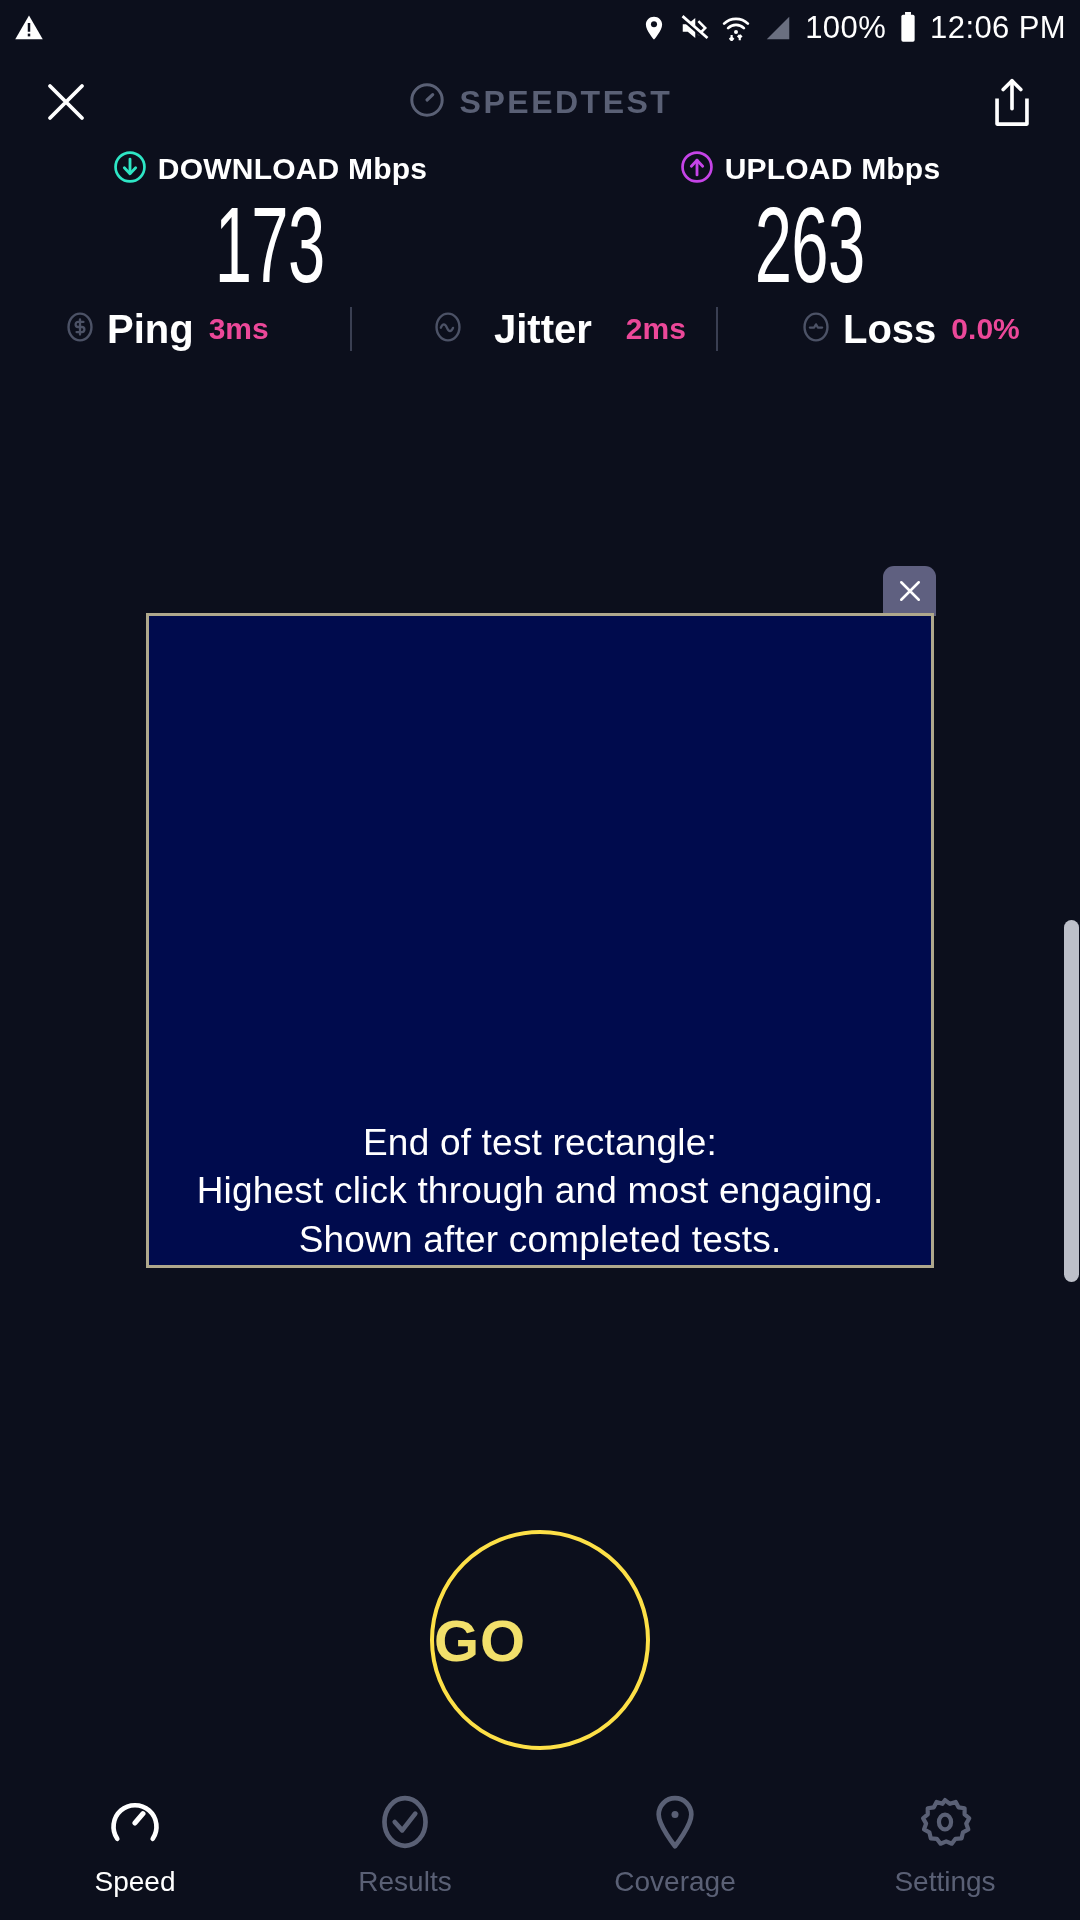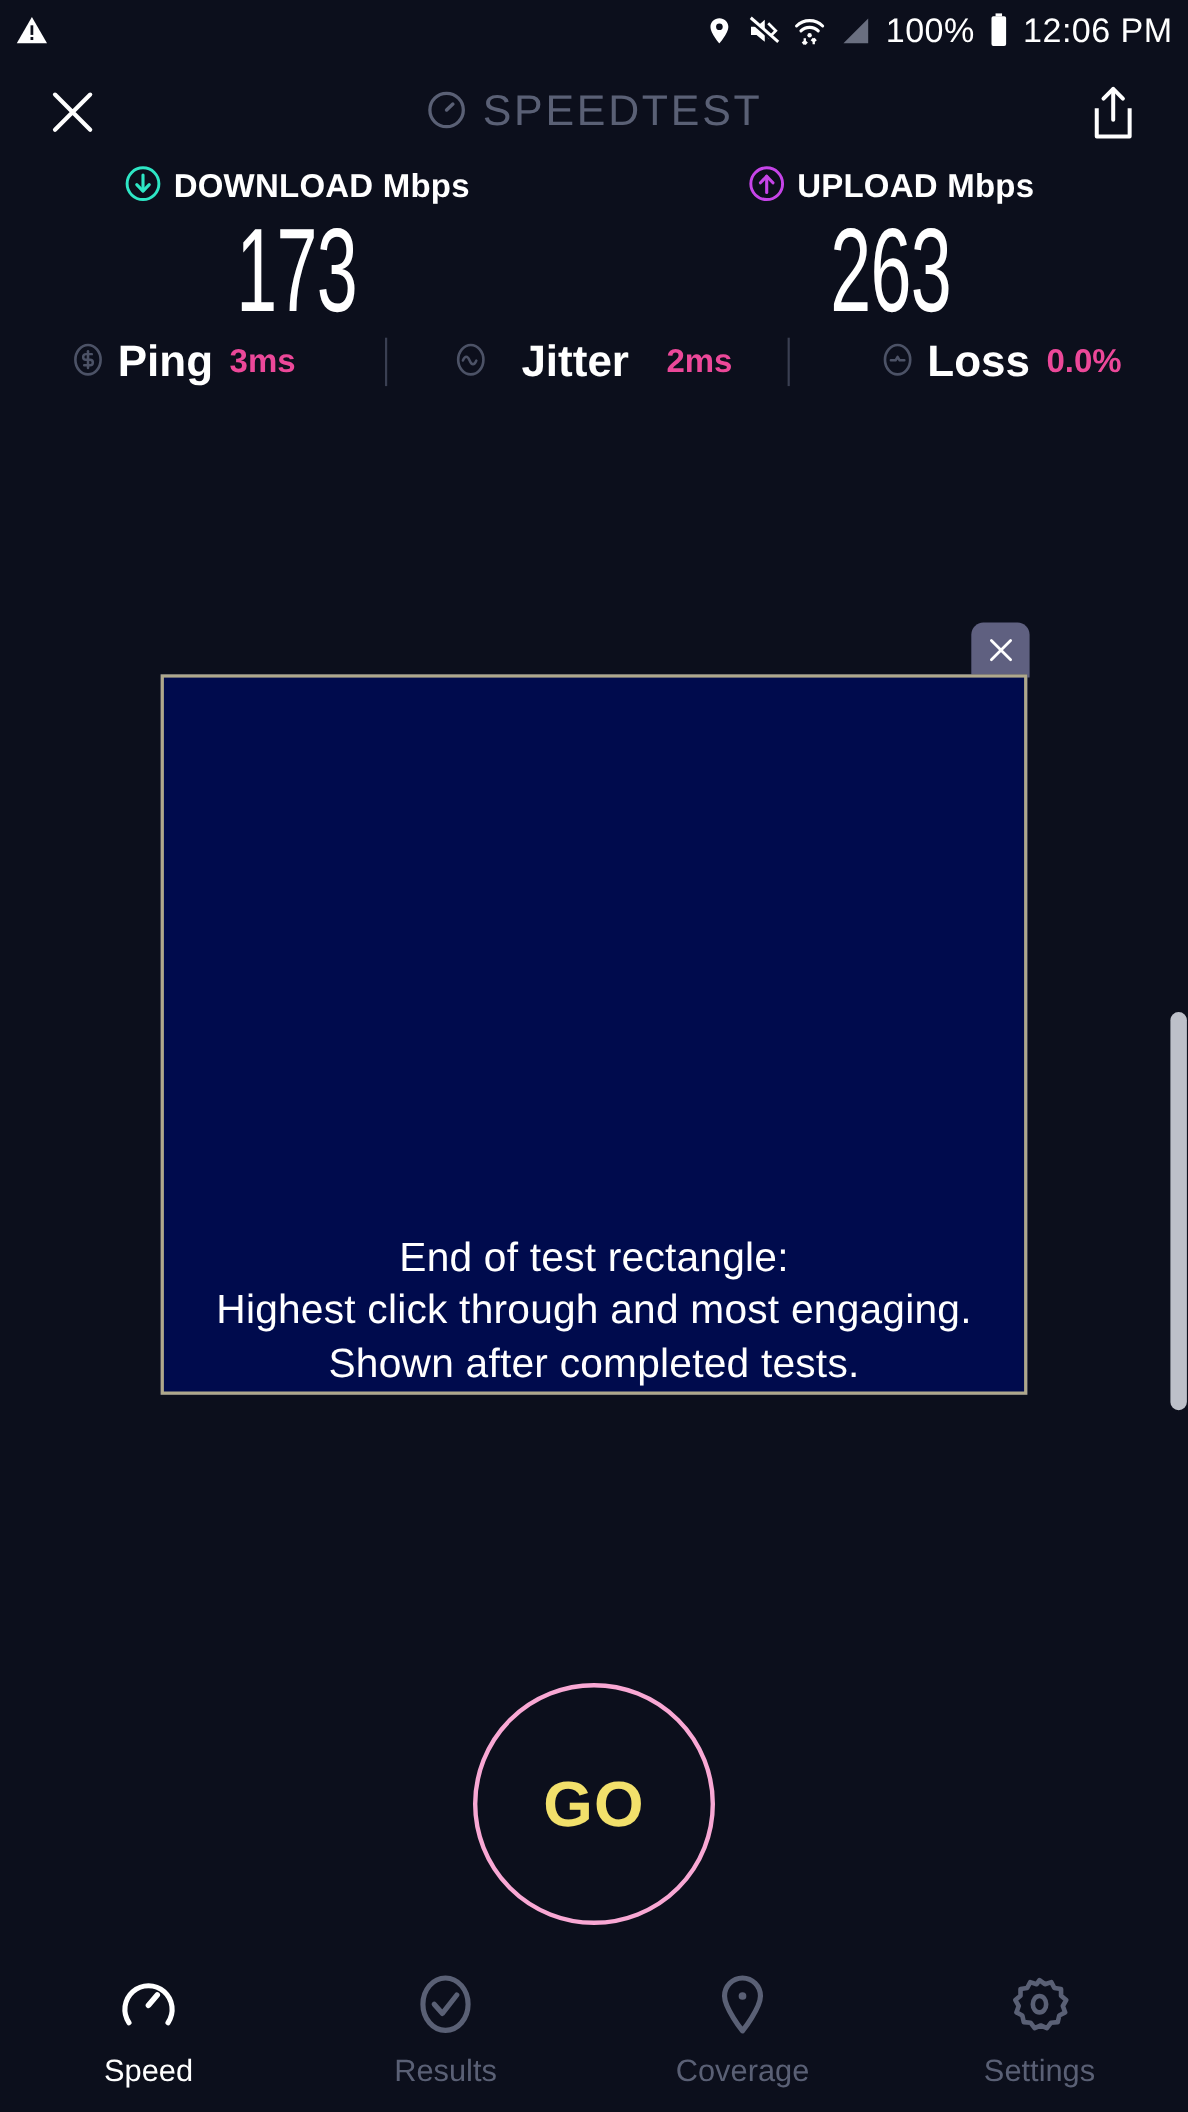--- a/index.html
+++ b/index.html
@@ -28,21 +28,21 @@
   }
   .close-x {
     position:absolute; left:38px; top:16px; width:56px; height:56px;
     display:flex; align-items:center; justify-content:center;
   }
   .brand {
     position:absolute; left:0; top:0; width:1080px; height:88px;
     display:flex; align-items:center; justify-content:center; gap:14px;
   }
   .brand-text {
-    color:#5A6075; font-size:39px; font-weight:normal; letter-spacing:2.5px;
+    color:#5A6075; font-size:32px; font-weight:bold; letter-spacing:2.5px;
   }
   .share-btn {
     position:absolute; right:40px; top:16px; width:56px; height:58px;
     display:flex; align-items:center; justify-content:center;
   }
 
   
   .results { position:absolute; left:0; top:150px; width:1080px; }
   .dlul-row { display:flex; width:1080px; }
   .dlul-col { width:540px; display:flex; flex-direction:column; align-items:center; }
@@ -58,21 +58,21 @@
   }
 
   .metrics {
     position:absolute; left:0; top:305px; width:1080px; height:48px;
     display:flex; align-items:center;
   }
   .metric { display:flex; align-items:center; gap:11px; }
   .metric-name { color:#FFFFFF; font-size:40px; font-weight:bold; }
   .metric-val  { color:#ec4899; font-size:30px; font-weight:bold; margin-left:4px; }
   .m-ping { position:absolute; left:64px; }
-  .m-jitter { position:absolute; left:412px;gap:30px; }
+  .m-jitter { position:absolute; left:432px;gap:30px; }
   .m-loss { position:absolute; left:800px; }
   .vdiv { position:absolute; width:2px; height:44px; background:#3A3F52; top:2px; }
   .vdiv-1 { left:350px; }
   .vdiv-2 { left:716px; }
 
   
   .ad-rect {
     position:absolute; left:146px; top:613px; width:788px; height:655px;
     background:#000B4D; border:3px solid #AFA88C;
     display:flex; align-items:flex-end; justify-content:center;
@@ -91,22 +91,22 @@
     position:absolute; right:0px; top:920px; width:16px; height:362px;
   }
   .scrollbar-thumb {
     position:absolute; right:1px; top:0; width:15px; height:362px;
     background:#BDC0C9; border-radius:9px;
   }
 
   
   .go-btn {
     position:absolute; left:430px; top:1530px; width:220px; height:220px;
-    border:4px solid #f9a8d4; border-radius:50%;
-    display:flex; align-items:center; justify-content:center;
+    border:4px solid #fde047; border-radius:50%;
+    display:flex; align-items:center; 
   }
   .go-text { color:#F2E06B; font-size:58px; font-weight:bold; letter-spacing:1px; }
 
   
   .bottomnav {
     position:absolute; left:0; bottom:0; width:1080px; height:140px;
     display:flex;
   }
   .nav-item {
     flex:1; display:flex; flex-direction:column; align-items:center; justify-content:flex-start;

